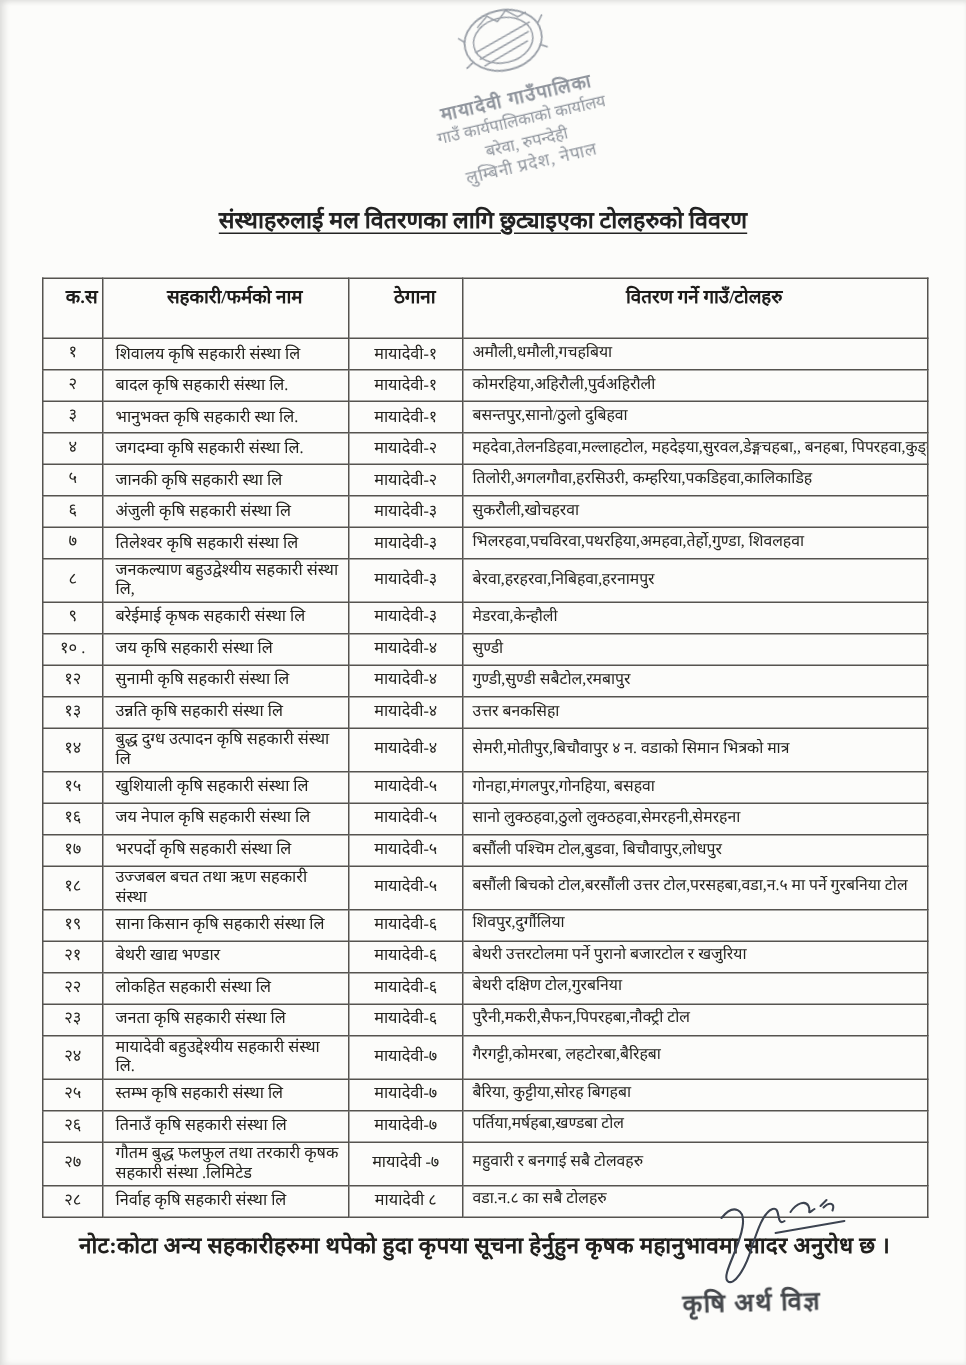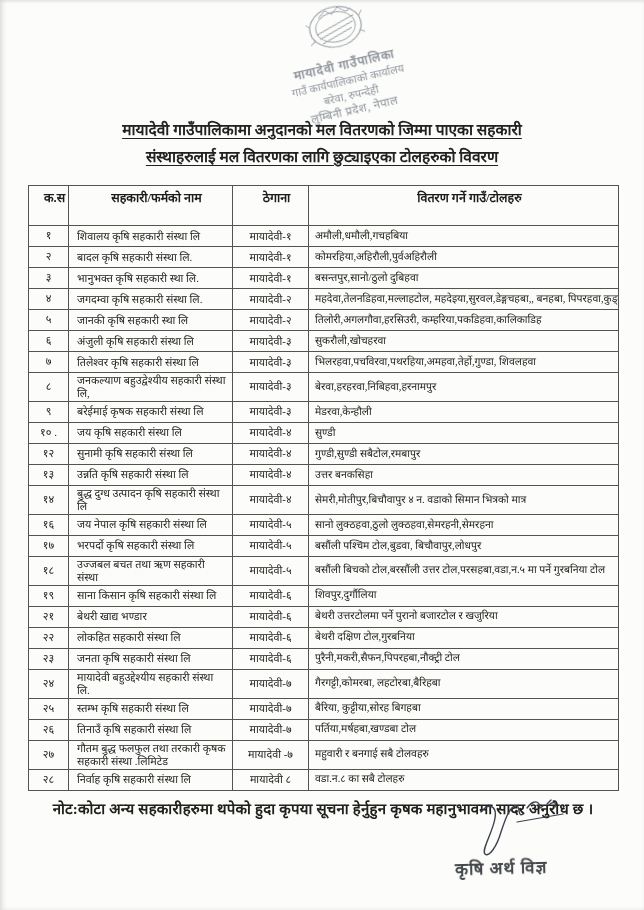--- a/index.html
+++ b/index.html
@@ -79,21 +79,21 @@
         <path d="M12 22 L8 18 M62 20 L66 15 M14 36 L9 39 M60 34 L65 37" stroke-width="1"></path>
       </g>
     </svg>
     <div class="s1">मायादेवी गाउँपालिका</div>
     <div class="s2">गाउँ कार्यपालिकाको कार्यालय</div>
     <div class="s3">बरेवा, रुपन्देही</div>
     <div class="s4">लुम्बिनी प्रदेश, नेपाल</div>
   </div>
 
   <div class="title">
-    <span class="t-line">मायादेवी गाउँपालिकामा अनुदानको मल वितरणको जिम्मा पाएका सहकारी</span><br>
+    <br>
     <span class="t-line">संस्थाहरुलाई मल वितरणका लागि छुट्याइएका टोलहरुको विवरण</span>
   </div>
 
   <div class="content">
 
     <table class="coop">
       <colgroup>
           <col class="c1">
           <col class="c2">
           <col class="c3">
@@ -180,20 +180,26 @@
     <td class="address">मायादेवी-४</td>
     <td class="villages">उत्तर बनकसिहा</td>
   </tr>
           <tr>
     <td class="serial">१४</td>
     <td class="name">बुद्ध दुग्ध उत्पादन कृषि सहकारी संस्था लि</td>
     <td class="address">मायादेवी-४</td>
     <td class="villages">सेमरी,मोतीपुर,बिचौवापुर ४ न. वडाको सिमान भित्रको मात्र</td>
   </tr>
           <tr>
+    <td class="serial">१५</td>
+    <td class="name">खुशियाली कृषि सहकारी संस्था लि</td>
+    <td class="address">मायादेवी-५</td>
+    <td class="villages">गोनहा,मंगलपुर,गोनहिया, बसहवा</td>
+  </tr>
+          <tr>
     <td class="serial">१६</td>
     <td class="name">जय नेपाल कृषि सहकारी संस्था लि</td>
     <td class="address">मायादेवी-५</td>
     <td class="villages">सानो लुक्ठहवा,ठुलो लुक्ठहवा,सेमरहनी,सेमरहना</td>
   </tr>
           <tr>
     <td class="serial">१७</td>
     <td class="name">भरपर्दो कृषि सहकारी संस्था लि</td>
     <td class="address">मायादेवी-५</td>
     <td class="villages">बसौंली पश्चिम टोल,बुडवा, बिचौवापुर,लोधपुर</td>

